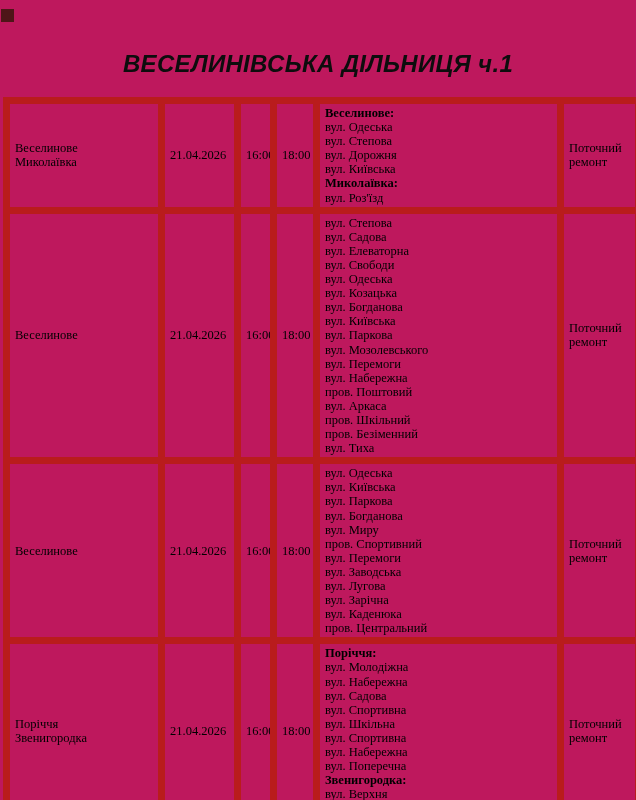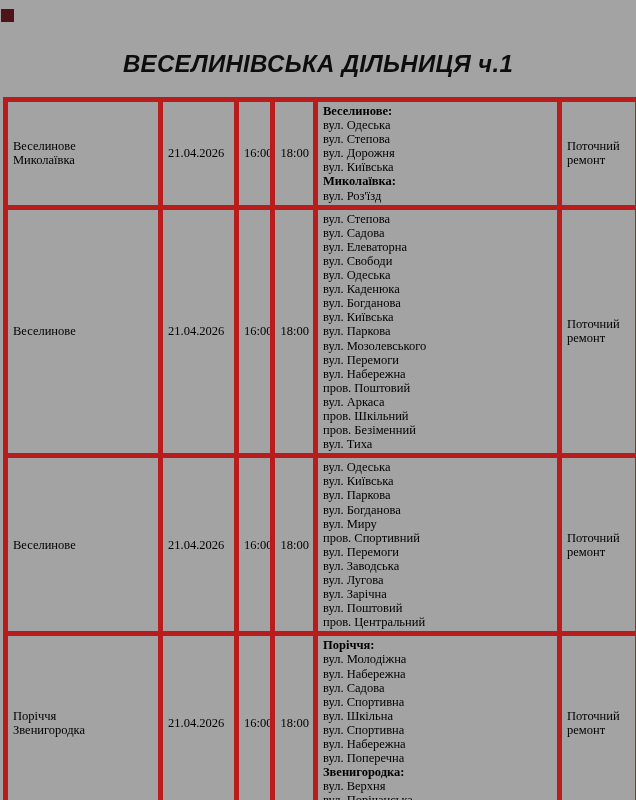--- a/index.html
+++ b/index.html
@@ -1,39 +1,39 @@
 <!DOCTYPE html>
 <html><head>
 <meta charset="utf-8">
 <style>
   * { margin:0; padding:0; box-sizing:border-box; }
   html,body { background:#ffffff; }
   body {
     width:636px; height:800px; overflow:hidden;
     font-family:"Liberation Serif", serif; color:#000;
   }
-  .page { position:relative; width:636px; height:800px; background:#a3a3a3; }
+  .page { position:relative; width:636px; height:800px; background:#be185d; }
   .corner-mark {
     position:absolute; left:1px; top:9px; width:13px; height:13px;
     background:#4e1518;
   }
   .title {
     position:absolute; top:50px; left:0; width:100%;
     text-align:center;
     font-family:"Liberation Sans", sans-serif;
     font-weight:bold; font-style:italic;
     font-size:24px; letter-spacing:0.3px; color:#0d0d0d;
     white-space:nowrap;
   }
   table.schedule {
     position:absolute; left:3px; top:97px; width:632px;
     border-collapse:collapse; table-layout:fixed;
   }
   table.schedule td {
-    border:5px solid #b91c1c;
+    border:7px solid #b91c1c;
     font-size:12.5px; line-height:14.1px;
     vertical-align:middle;
     padding:2px 4px 2px 5px;
     overflow:hidden;
   }
   td.streets-cell { vertical-align:top; padding-top:3px; }
   .street-line { white-space:nowrap; }
   .settlement-label { font-weight:bold; }
   td.date-cell { padding-left:2px; padding-right:2px; }
   td.time-cell { text-align:right; padding-left:1px; padding-right:1px; }
@@ -80,21 +80,21 @@
           </td>
           <td class="date-cell">21.04.2026</td>
           <td class="time-cell">16:00</td>
           <td class="time-cell">18:00</td>
           <td class="streets-cell">
             <div class="street-line">вул. Степова</div>
             <div class="street-line">вул. Садова</div>
             <div class="street-line">вул. Елеваторна</div>
             <div class="street-line">вул. Свободи</div>
             <div class="street-line">вул. Одеська</div>
-            <div class="street-line">вул. Каденюка</div>
+            <div class="street-line">вул. Козацька</div>
             <div class="street-line">вул. Богданова</div>
             <div class="street-line">вул. Київська</div>
             <div class="street-line">вул. Паркова</div>
             <div class="street-line">вул. Мозолевського</div>
             <div class="street-line">вул. Перемоги</div>
             <div class="street-line">вул. Набережна</div>
             <div class="street-line">пров. Поштовий</div>
             <div class="street-line">вул. Аркаса</div>
             <div class="street-line">пров. Шкільний</div>
             <div class="street-line">пров. Безіменний</div>
@@ -113,21 +113,21 @@
             <div class="street-line">вул. Одеська</div>
             <div class="street-line">вул. Київська</div>
             <div class="street-line">вул. Паркова</div>
             <div class="street-line">вул. Богданова</div>
             <div class="street-line">вул. Миру</div>
             <div class="street-line">пров. Спортивний</div>
             <div class="street-line">вул. Перемоги</div>
             <div class="street-line">вул. Заводська</div>
             <div class="street-line">вул. Лугова</div>
             <div class="street-line">вул. Зарічна</div>
-            <div class="street-line">вул. Поштовий</div>
+            <div class="street-line">вул. Каденюка</div>
             <div class="street-line">пров. Центральний</div>
           </td>
           <td class="work-cell">Поточний ремонт</td>
         </tr>
         <tr style="height: 171px;">
           <td class="location-cell">
             <div>Поріччя</div>
             <div>Звенигородка</div>
           </td>
           <td class="date-cell">21.04.2026</td>

